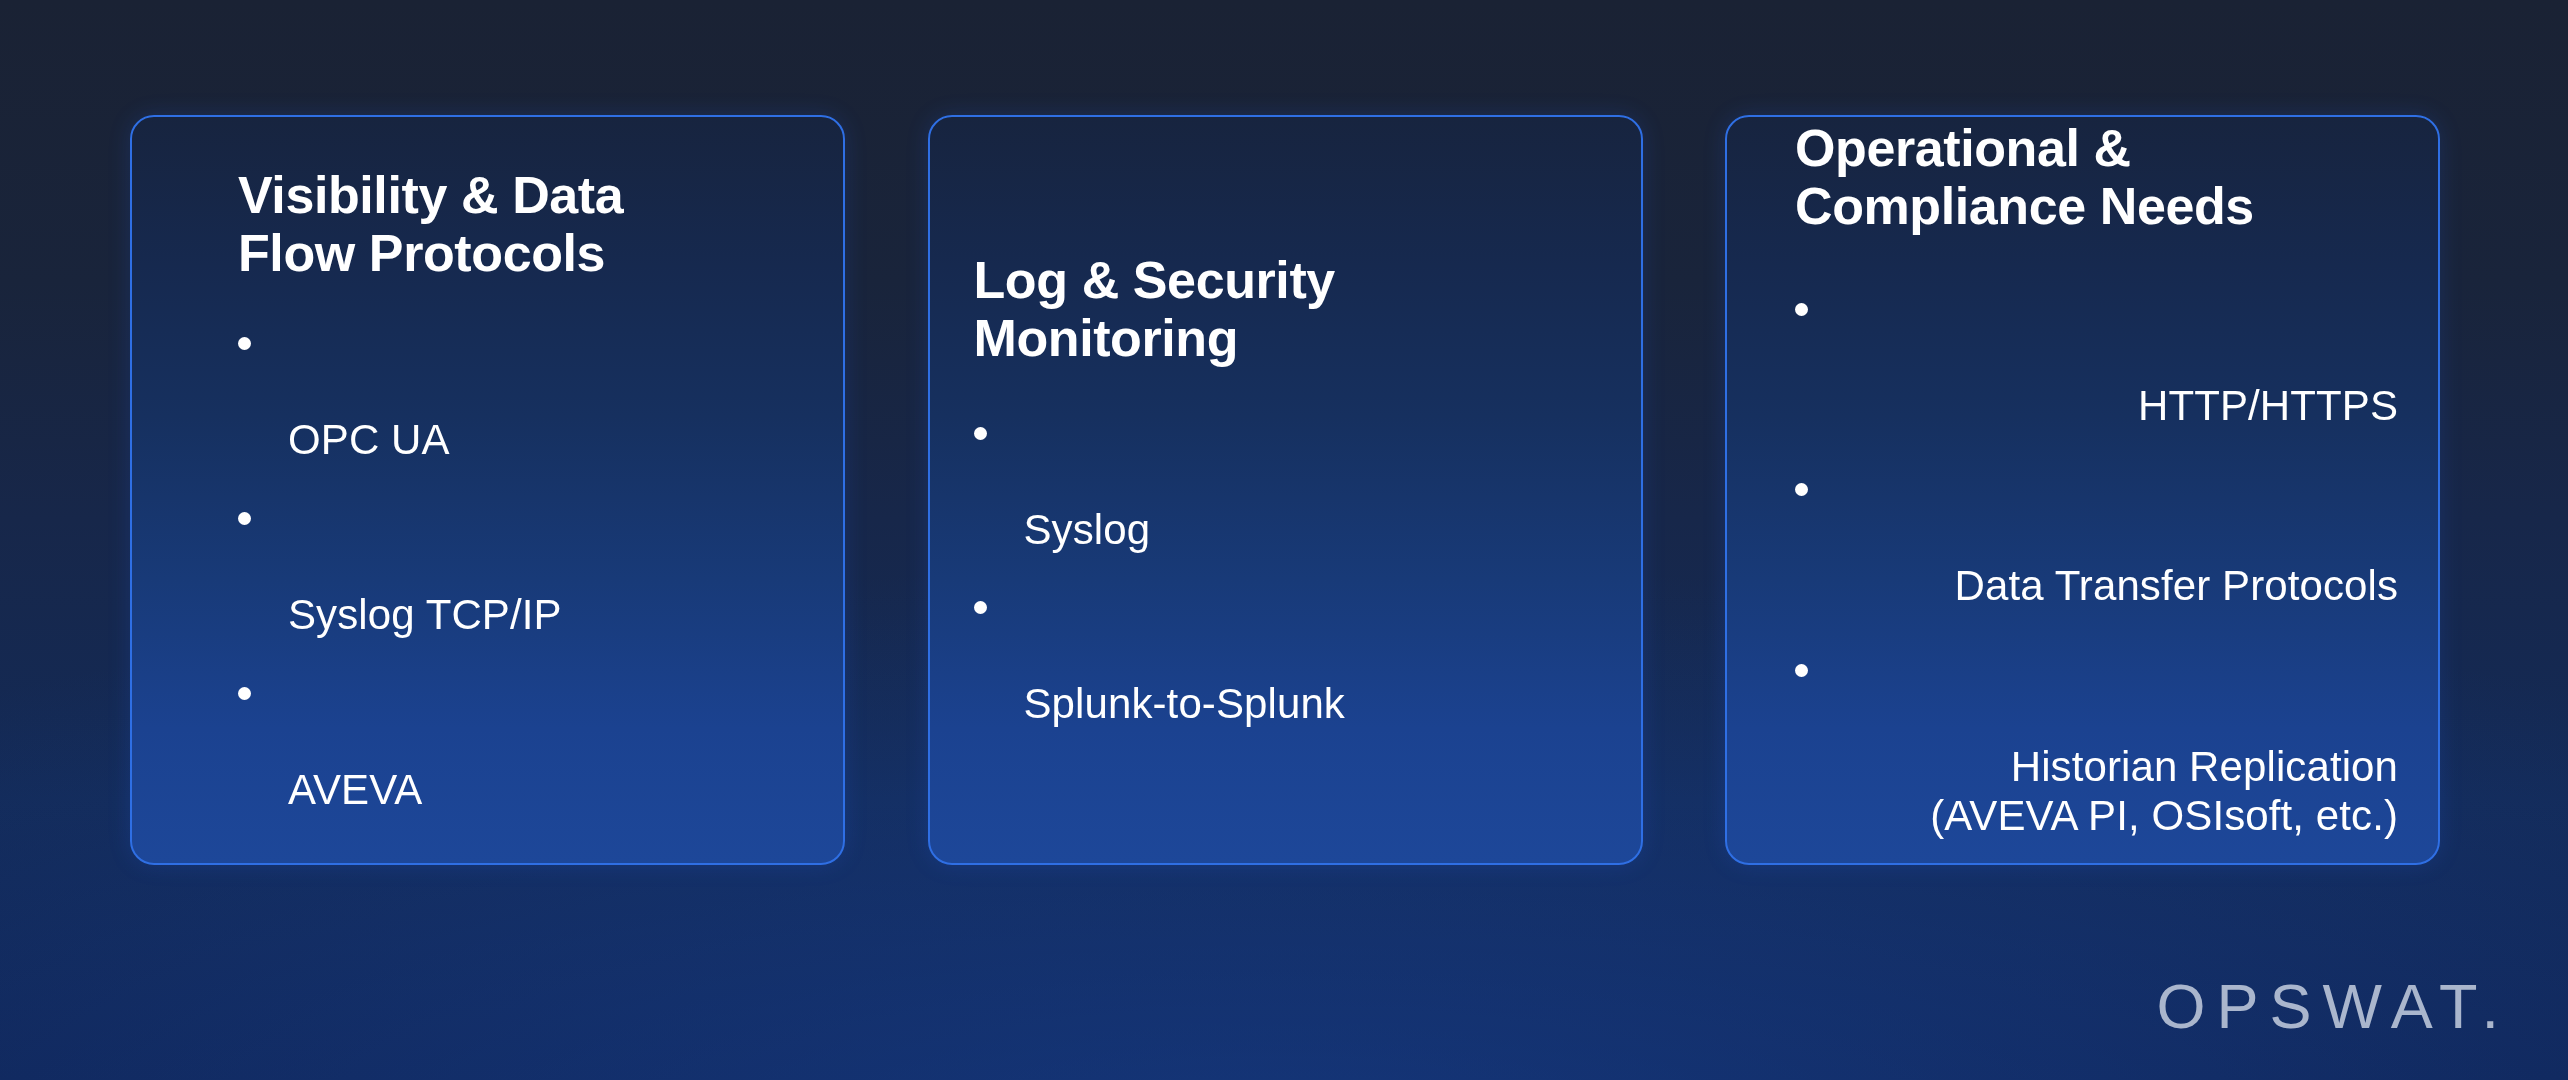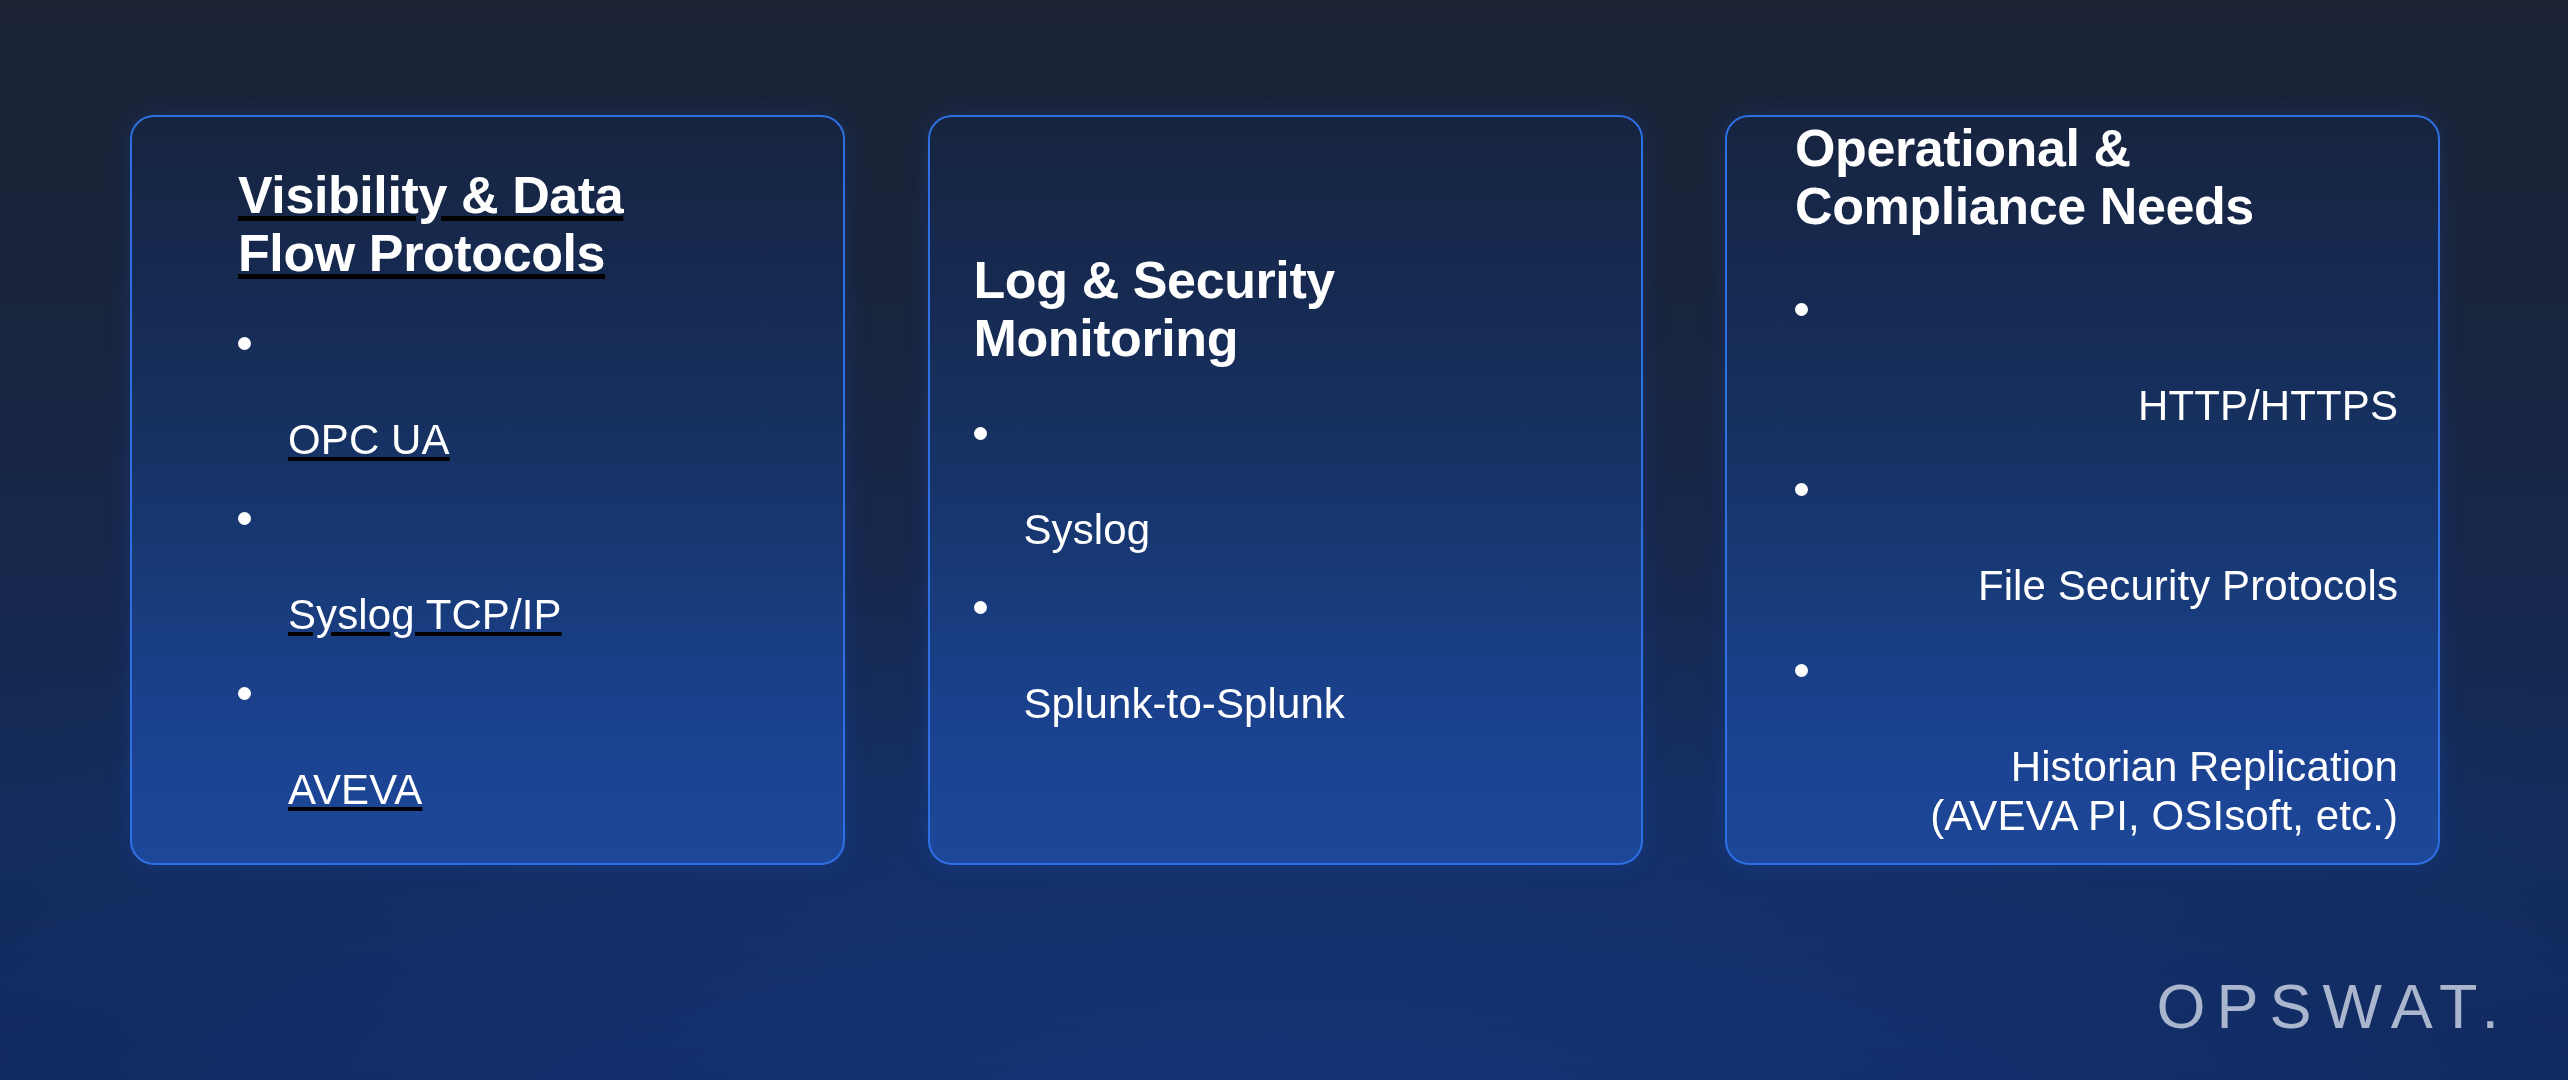--- a/index.html
+++ b/index.html
@@ -97,21 +97,21 @@
     position: absolute;
     left: 0;
     top: 21px;
     width: 13px;
     height: 13px;
     border-radius: 50%;
     background: #ffffff;
   }
 
   
-  .card.c1 { padding-left: 106px; text-decoration: underline; }
+  .card.c1 { padding-left: 106px; }
   .card.c2 { padding-left: 44px; }
   .card.c3 { padding-left: 68px; }
 
   .card.c2 .card-title { margin-bottom: 38px; }
   .card.c3 .card-title { margin-bottom: 46px; margin-top: 12px; }
   .card.c3 .bullet { margin-bottom: 32px; text-align: right; }
 
   .logo {
     position: absolute;
     right: 58px;
@@ -169,21 +169,21 @@
     <div class="card c3">
       <h2 class="card-title">Operational &amp;
 Compliance Needs</h2>
       <ul class="bullets">
         <li class="bullet">
           <span class="dot"></span>
           <span>HTTP/HTTPS</span>
         </li>
         <li class="bullet">
           <span class="dot"></span>
-          <span>File Security Protocols</span>
+          <span>Data Transfer Protocols</span>
         </li>
         <li class="bullet">
           <span class="dot"></span>
           <span>Historian Replication
 (AVEVA PI, OSIsoft, etc.)</span>
         </li>
       </ul>
     </div>
 
   </div>

